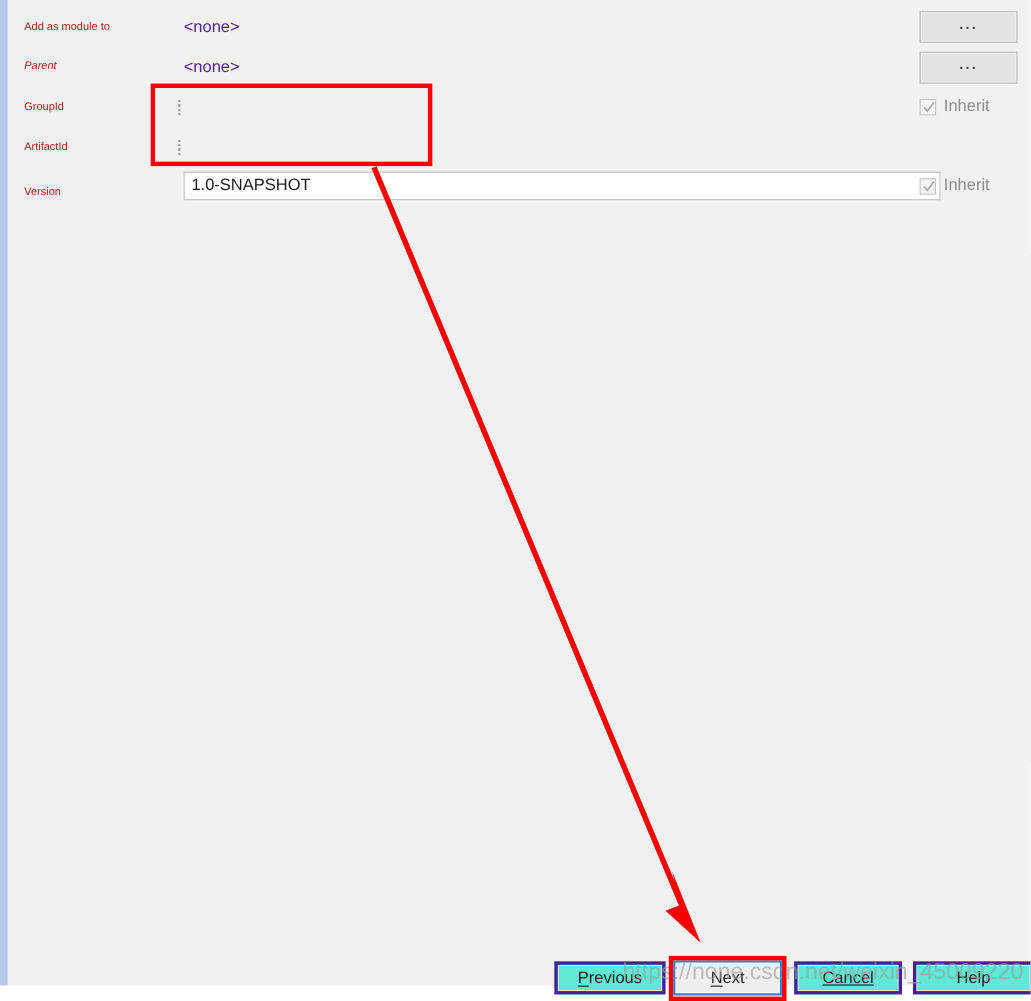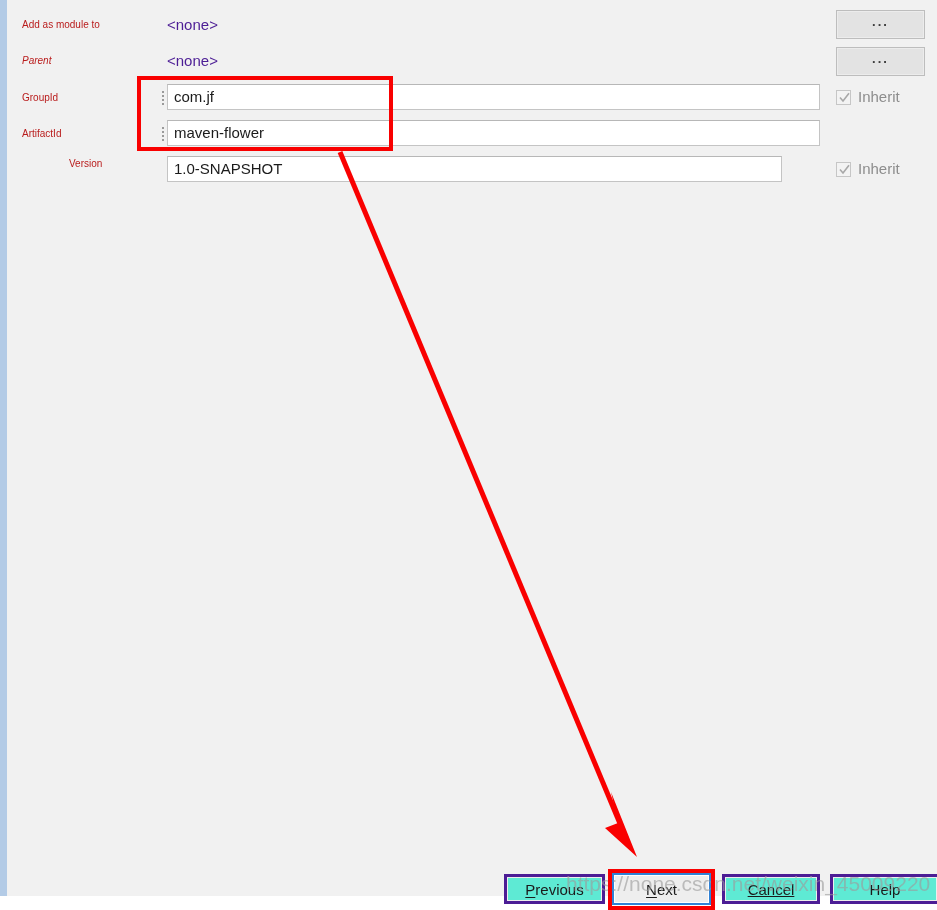--- a/index.html
+++ b/index.html
@@ -170,36 +170,34 @@
   <div id="bottom-white"></div>
 
   <div class="form-label" style="left:22px; top:16px;">Add as module to</div>
   <div class="static-value" style="left:167px; top:16px;">&lt;none&gt;</div>
 
   <div class="form-label" style="left:22px; top:52px;font-style:italic;">Parent</div>
   <div class="static-value" style="left:167px; top:52px;">&lt;none&gt;</div>
 
   <div class="form-label" style="left:22px; top:89px;text-align:right;">GroupId</div>
   <div class="field-gripper" style="left:162px; top:91px;"></div>
-  <div class="text-input" style="left:167px; top:84px; width:653px;">com.jf</div>
   <div class="inherit-row" style="left:836px; top:89px;">
     <span class="checkbox">
       <svg width="13" height="13" viewBox="0 0 13 13" aria-hidden="true">
         <path d="M2 6.5 L5 10 L11 2.2" fill="none" stroke="#a8a8a8" stroke-width="1.6"></path>
       </svg>
     </span>
     <span class="inherit-label">Inherit</span>
   </div>
 
   <div class="form-label" style="left:22px; top:125px;">ArtifactId</div>
   <div class="field-gripper" style="left:162px; top:127px;"></div>
-  <div class="text-input" style="left:167px; top:120px; width:653px;">maven-flower</div>
-
-  <div class="form-label" style="left:22px; top:155px;margin-left:47px;">Version</div>
-  <div class="text-input" style="left:167px; top:156px; width:615px;">1.0-SNAPSHOT</div>
+
+  <div class="form-label" style="left:22px; top:166px;">Version</div>
+  <div class="text-input" style="left:167px; top:156px; width:688px;">1.0-SNAPSHOT</div>
   <div class="inherit-row" style="left:836px; top:161px;">
     <span class="checkbox">
       <svg width="13" height="13" viewBox="0 0 13 13" aria-hidden="true">
         <path d="M2 6.5 L5 10 L11 2.2" fill="none" stroke="#a8a8a8" stroke-width="1.6"></path>
       </svg>
     </span>
     <span class="inherit-label">Inherit</span>
   </div>
 
   <div class="dots-button" style="left:836px; top:10px; width:89px; height:29px;">

